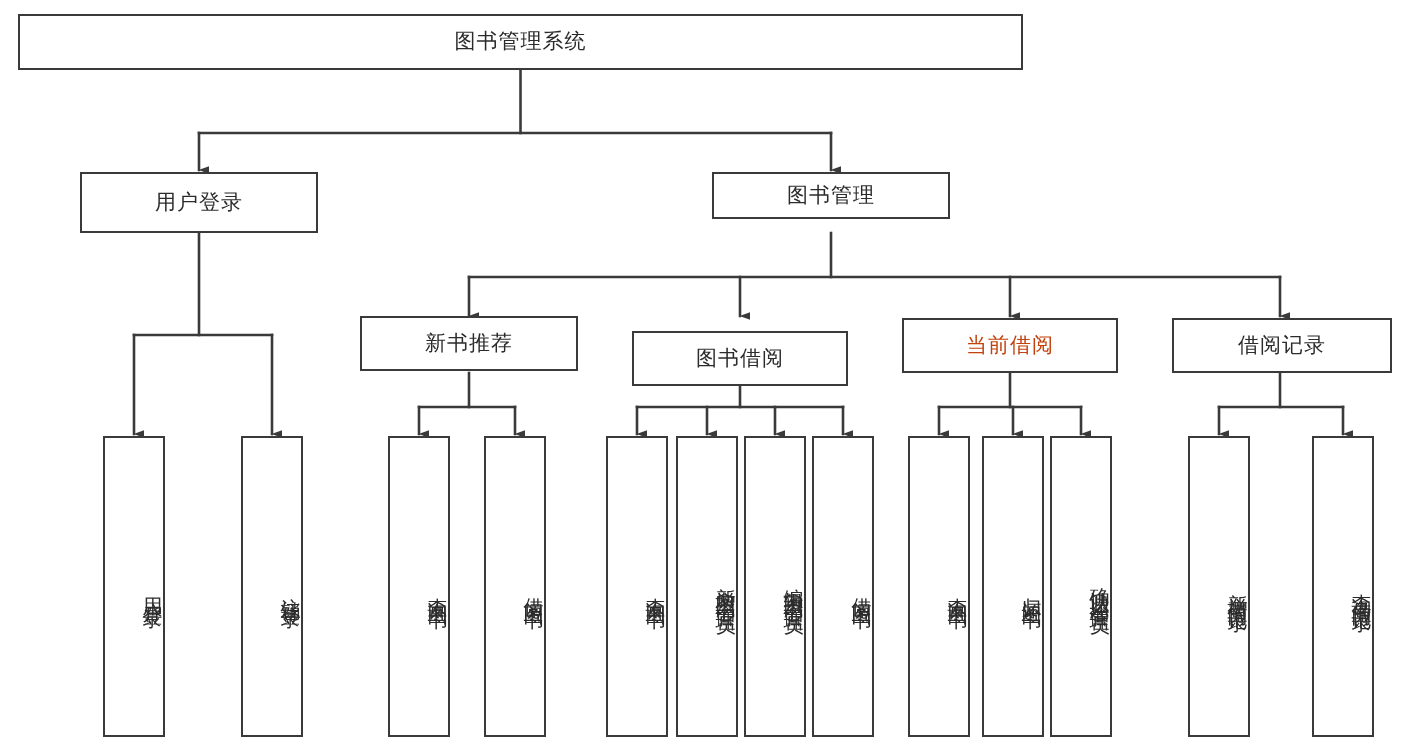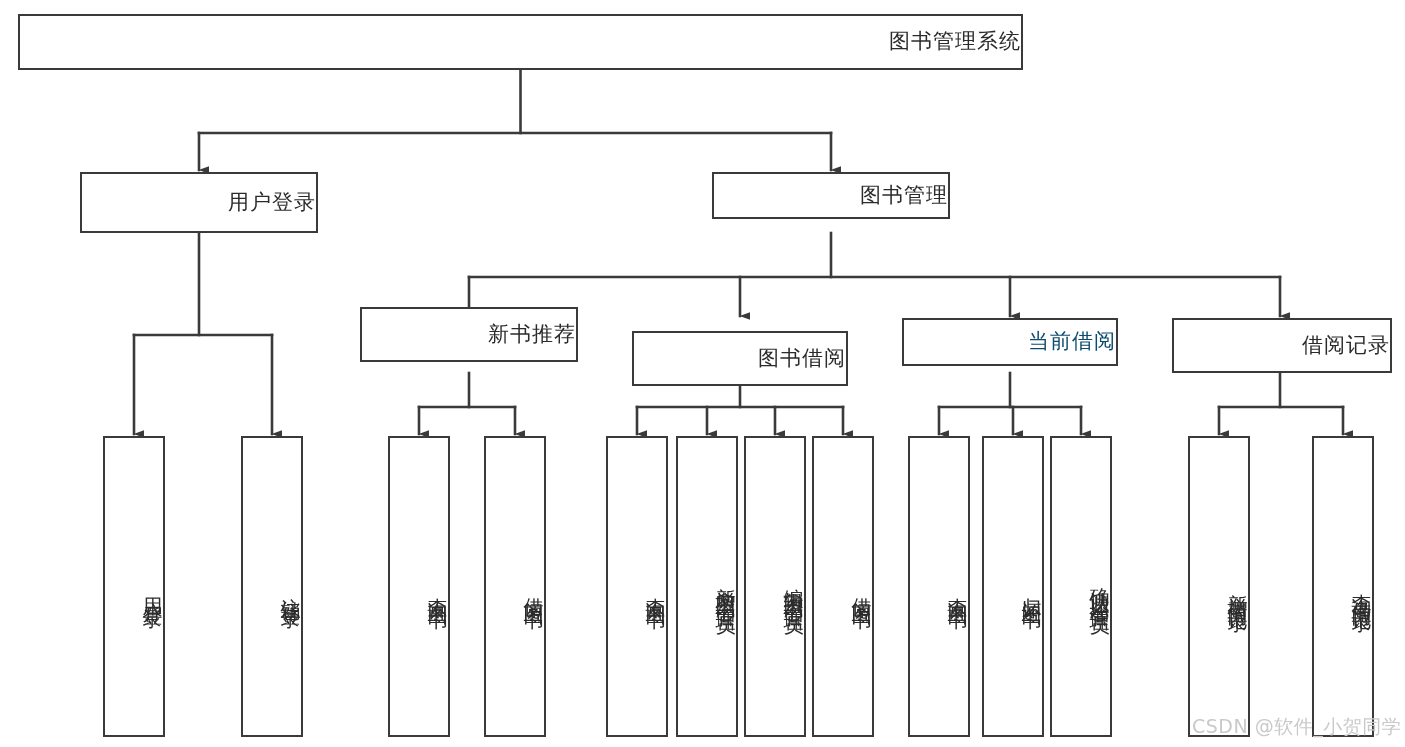--- a/index.html
+++ b/index.html
@@ -17,21 +17,21 @@
     background: #ffffff;
     overflow: hidden;
   }
   .node {
     position: absolute;
     box-sizing: border-box;
     border: 2.5px solid #3a3a3a;
     background: #ffffff;
     display: flex;
     align-items: center;
-    justify-content: flex-end;
+    justify-content: center;
     color: #2b2b2b;
   }
   .node.horiz {
     font-size: 21px;
     letter-spacing: 1px;
     line-height: 1.2;
   }
   .node.vert {
     writing-mode: vertical-rl;
     text-orientation: upright;
@@ -123,27 +123,27 @@
     <span>图书管理系统</span>
   </div>
 
   <div class="node horiz" style="left: 80px; top: 172px; width: 238px; height: 61px; border-color: rgb(58, 58, 58); color: rgb(43, 43, 43);">
     <span>用户登录</span>
   </div>
   <div class="node horiz" style="left: 712px; top: 172px; width: 238px; height: 47px; border-color: rgb(58, 58, 58); color: rgb(43, 43, 43);">
     <span>图书管理</span>
   </div>
 
-  <div class="node horiz" style="left: 360px; top: 307px; width: 218px; height: 55px; border-color: rgb(58, 58, 58); color: rgb(43, 43, 43);">
+  <div class="node horiz" style="left: 360px; top: 316px; width: 218px; height: 55px; border-color: rgb(58, 58, 58); color: rgb(43, 43, 43);">
     <span>新书推荐</span>
   </div>
   <div class="node horiz" style="left: 632px; top: 318px; width: 216px; height: 55px; border-color: rgb(58, 58, 58); color: rgb(43, 43, 43); margin-top: 13px;">
     <span>图书借阅</span>
   </div>
-  <div class="node horiz" style="left: 902px; top: 318px; width: 216px; height: 48px; border-color: rgb(58, 58, 58); color: #0c4a6e;">
+  <div class="node horiz" style="left: 902px; top: 318px; width: 216px; height: 55px; border-color: rgb(58, 58, 58); color: #c2410c;">
     <span>当前借阅</span>
   </div>
   <div class="node horiz" style="left: 1172px; top: 318px; width: 220px; height: 55px; border-color: rgb(58, 58, 58); color: rgb(43, 43, 43);">
     <span>借阅记录</span>
   </div>
 
   <div class="node vert" style="left: 103px; top: 436px; width: 62px; height: 301px; border-color: rgb(58, 58, 58); color: rgb(43, 43, 43);">
     <span class="vtext">用户登录</span>
   </div>
   <div class="node vert" style="left: 241px; top: 436px; width: 62px; height: 301px; border-color: rgb(58, 58, 58); color: rgb(43, 43, 43);">
@@ -176,15 +176,14 @@
   <div class="node vert" style="left: 1050px; top: 436px; width: 62px; height: 301px; border-color: rgb(58, 58, 58); color: rgb(43, 43, 43);">
     <span class="vtext">确认归还（管理员）</span>
   </div>
   <div class="node vert" style="left: 1188px; top: 436px; width: 62px; height: 301px; border-color: rgb(58, 58, 58); color: rgb(43, 43, 43);">
     <span class="vtext">新增借阅记录</span>
   </div>
   <div class="node vert" style="left: 1312px; top: 436px; width: 62px; height: 301px; border-color: rgb(58, 58, 58); color: rgb(43, 43, 43);">
     <span class="vtext">查询借阅记录</span>
   </div>
 
-  <div class="watermark" style="left: 1192px; top: 714px; color: rgb(201, 201, 201);">CSDN @软件_小贺同学</div>
 
 </div>
 
 </body></html>

